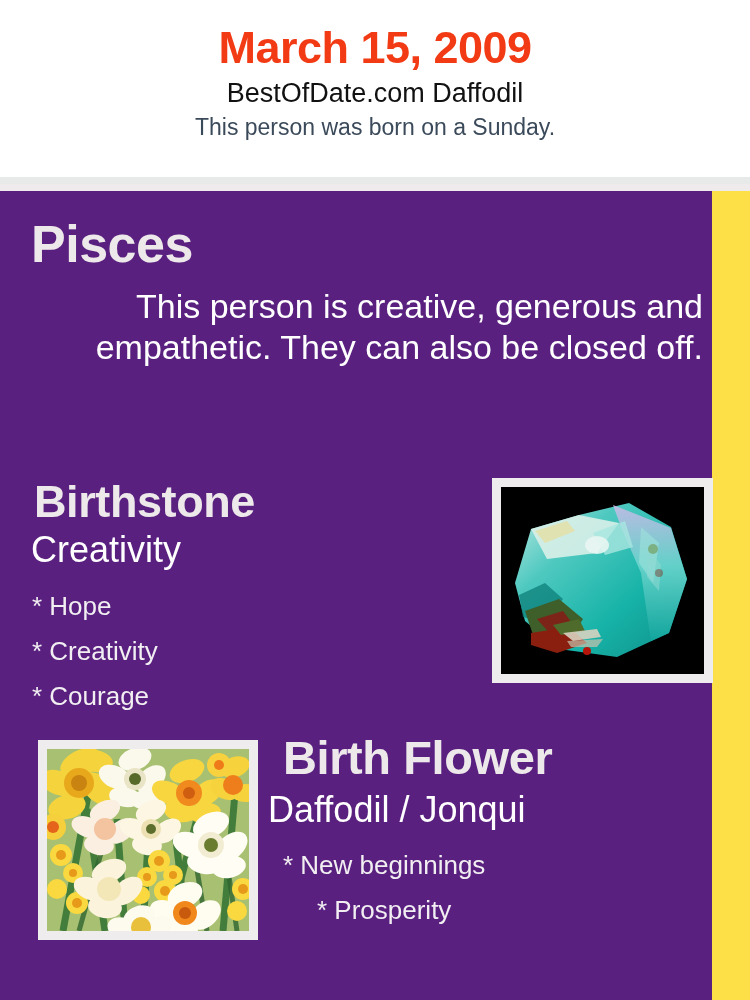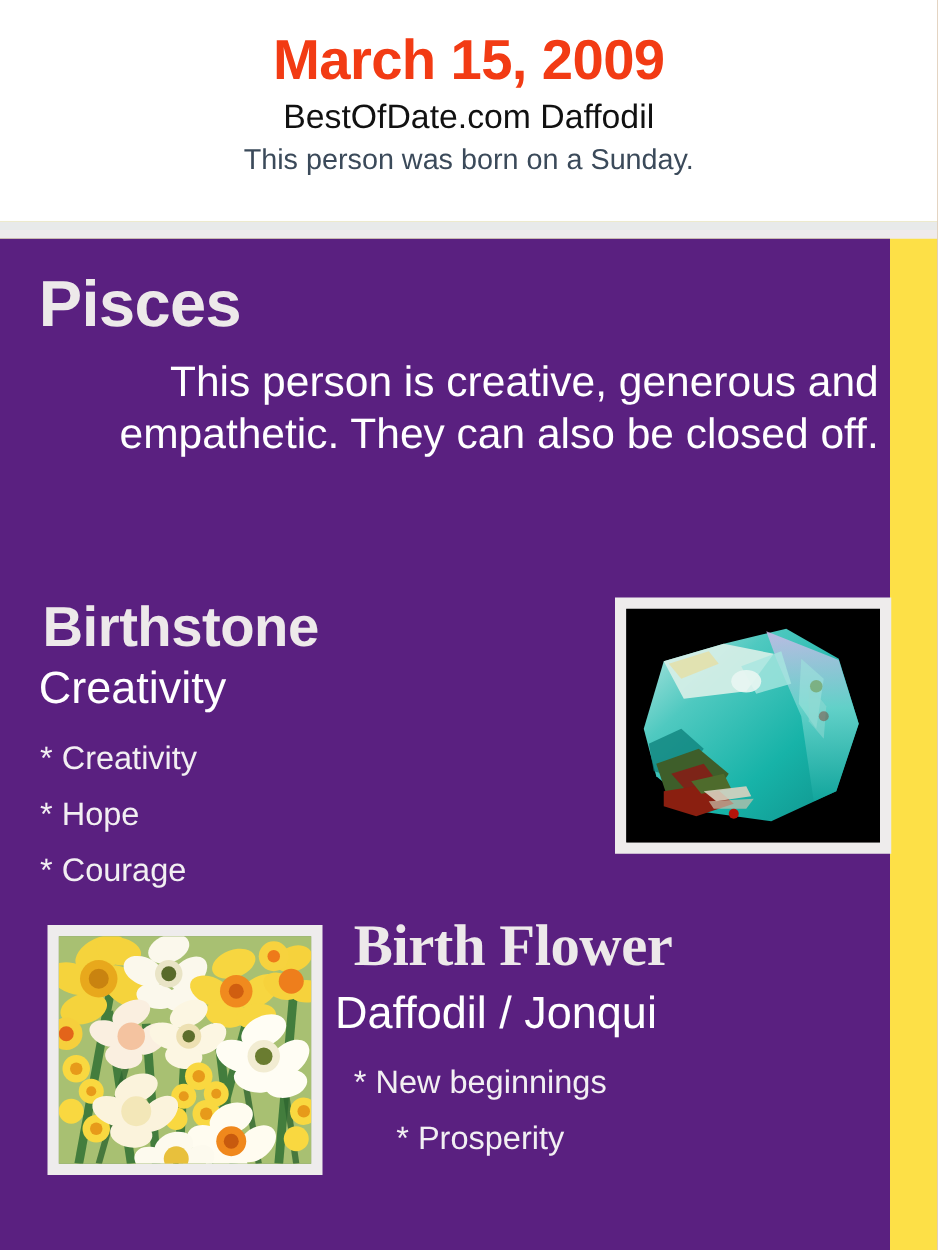--- a/index.html
+++ b/index.html
@@ -132,21 +132,20 @@
   
   .flower-heading {
     position: absolute;
     left: 283px; top: 543px;
     margin: 0;
     font-size: 47px;
     font-weight: bold;
     color: #EDE9EA;
     letter-spacing: -0.4px;
     line-height: 1;
-    font-family: Liberation Serif, serif;
   }
   .flower-name {
     position: absolute;
     left: 268px; top: 601px;
     margin: 0;
     font-size: 36px;
     font-weight: normal;
     color: #FFFFFF;
     line-height: 1;
   }
@@ -202,22 +201,22 @@
   <div class="divider-b"></div>
 
   <div class="body-panel">
 
     <h2 class="zodiac-name">Pisces</h2>
     <p class="zodiac-desc">This person is creative, generous and empathetic. They can also be closed off.</p>
 
     <h2 class="stone-heading">Birthstone</h2>
     <div class="stone-name">Creativity</div>
     <ul class="stone-traits">
+      <li>* Hope</li>
       <li>* Creativity</li>
-      <li>* Hope</li>
       <li>* Courage</li>
     </ul>
 
     <h2 class="flower-heading">Birth Flower</h2>
     <div class="flower-name">Daffodil / Jonqui</div>
     <ul class="flower-traits">
       <li>* New beginnings</li>
       <li>* Prosperity</li>
     </ul>
   </div>

